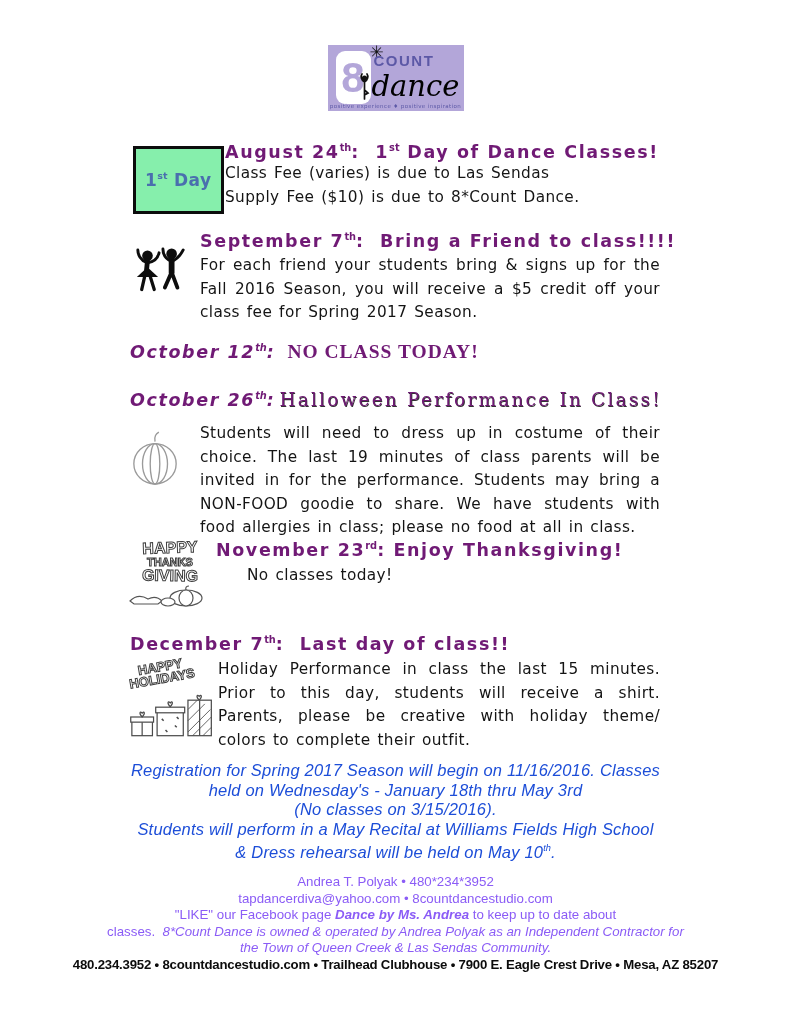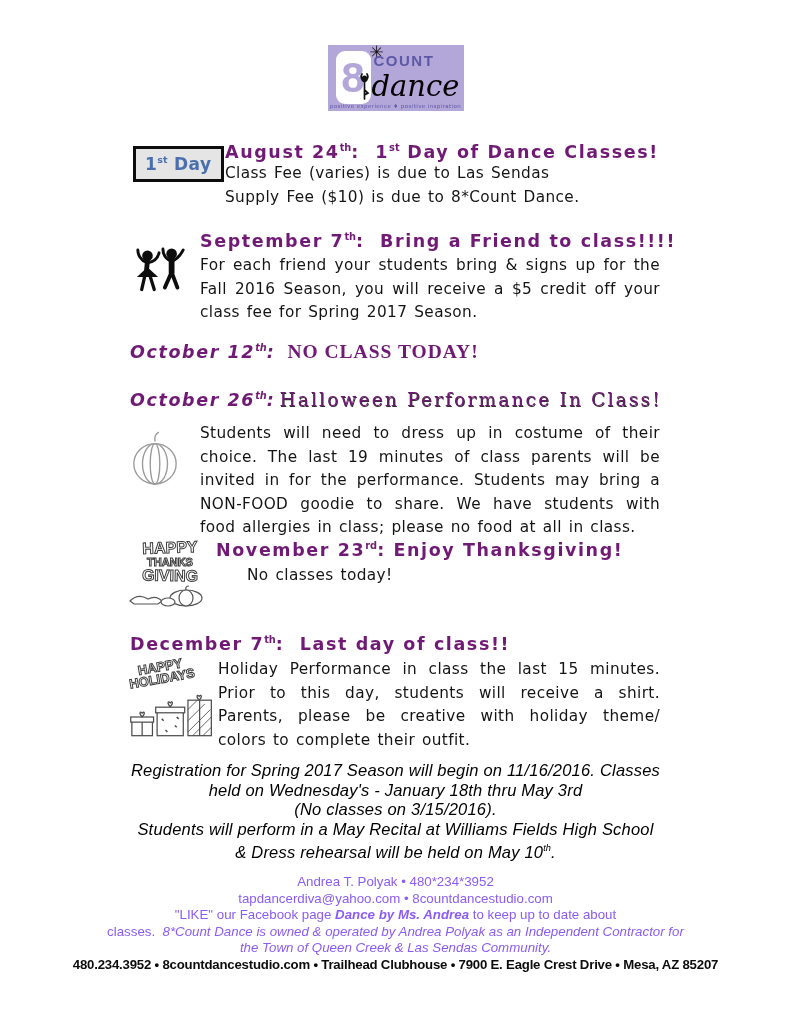--- a/index.html
+++ b/index.html
@@ -30,22 +30,22 @@
   .ev { position:absolute; display:flex; }
   .ev-icon-col { flex:none; }
   .ev-text-col { flex:1; min-width:0; }
   .ev-h { font-size:17.5px; font-weight:700; letter-spacing:1.6px;
           white-space:pre; color:#701a75; }
   .ev-h .it { font-style:italic; }
   .ev-b { font-size:15.3px; line-height:23.5px; letter-spacing:0.4px; word-spacing:1.6px;
           text-align:justify; color:#141414; margin-top:3px; }
   .ev-line { font-size:15.3px; line-height:23.5px; letter-spacing:0.4px; word-spacing:1.6px; }
 
-  .badge { display:inline-block; border:3px solid #0c0c0c; background:#e5e5e5;
-           padding:5px 9px; color:#4a6fae; font-weight:700; font-size:17px;
+  .badge { display:inline-block; border:3px solid #0c0c0c; background:#86efac;
+           padding:21px 9px; color:#4a6fae; font-weight:700; font-size:17px;
            letter-spacing:0.5px; white-space:pre; margin-top:4px; }
 
   .serif-title { font-family:"Liberation Serif", serif; font-weight:700;
            font-size:19.5px; letter-spacing:1px; margin-left:12px; }
   .spooky-title { font-family:"DejaVu Serif", serif; font-weight:400;
            font-size:18.5px; letter-spacing:2.2px; margin-left:4px;
            text-shadow:0.6px 0.6px 0 #333; }
 
   
   .outline-word { color:#fff; -webkit-text-stroke:1px #3d3d3d; font-weight:800;
@@ -56,21 +56,21 @@
   .tg-w3 { font-size:16px; transform:rotate(1deg); }
   .hh-clip { width:96px; position:relative; margin-top:14px; }
   .hh-words { position:absolute; top:-12px; left:-2px; transform:rotate(-10deg); text-align:center; }
   .hh-w1 { font-size:13px; }
   .hh-w2 { font-size:13px; margin-top:-2px; }
   .hh-gifts { position:absolute; top:22px; left:0; }
 
   
   .reg { position:absolute; top:761px; left:50%; transform:translateX(-50%);
          width:660px; text-align:center; font-family:"Liberation Sans", sans-serif;
-         font-style:italic; font-size:16.5px; color:#000000; line-height:19.5px; letter-spacing:0.2px; }
+         font-style:italic; font-size:16.5px; color:#1d4ed8; line-height:19.5px; letter-spacing:0.2px; }
   .contact { position:absolute; top:874px; left:50%; transform:translateX(-50%);
          width:640px; text-align:center; font-family:"Liberation Sans", sans-serif;
          font-size:13.3px; color:#8b5cf6; line-height:16.5px; }
   .contact .pre { white-space:pre-wrap; }
   .contact .bi { font-weight:700; font-style:italic; }
   .contact .it { font-style:italic; }
   .footer-bar { position:absolute; top:957px; left:0; width:100%; text-align:center;
          font-family:"Liberation Sans", sans-serif; font-weight:800; font-size:13.2px;
          letter-spacing:-0.2px; color:#0c0c0c; }
 </style>

